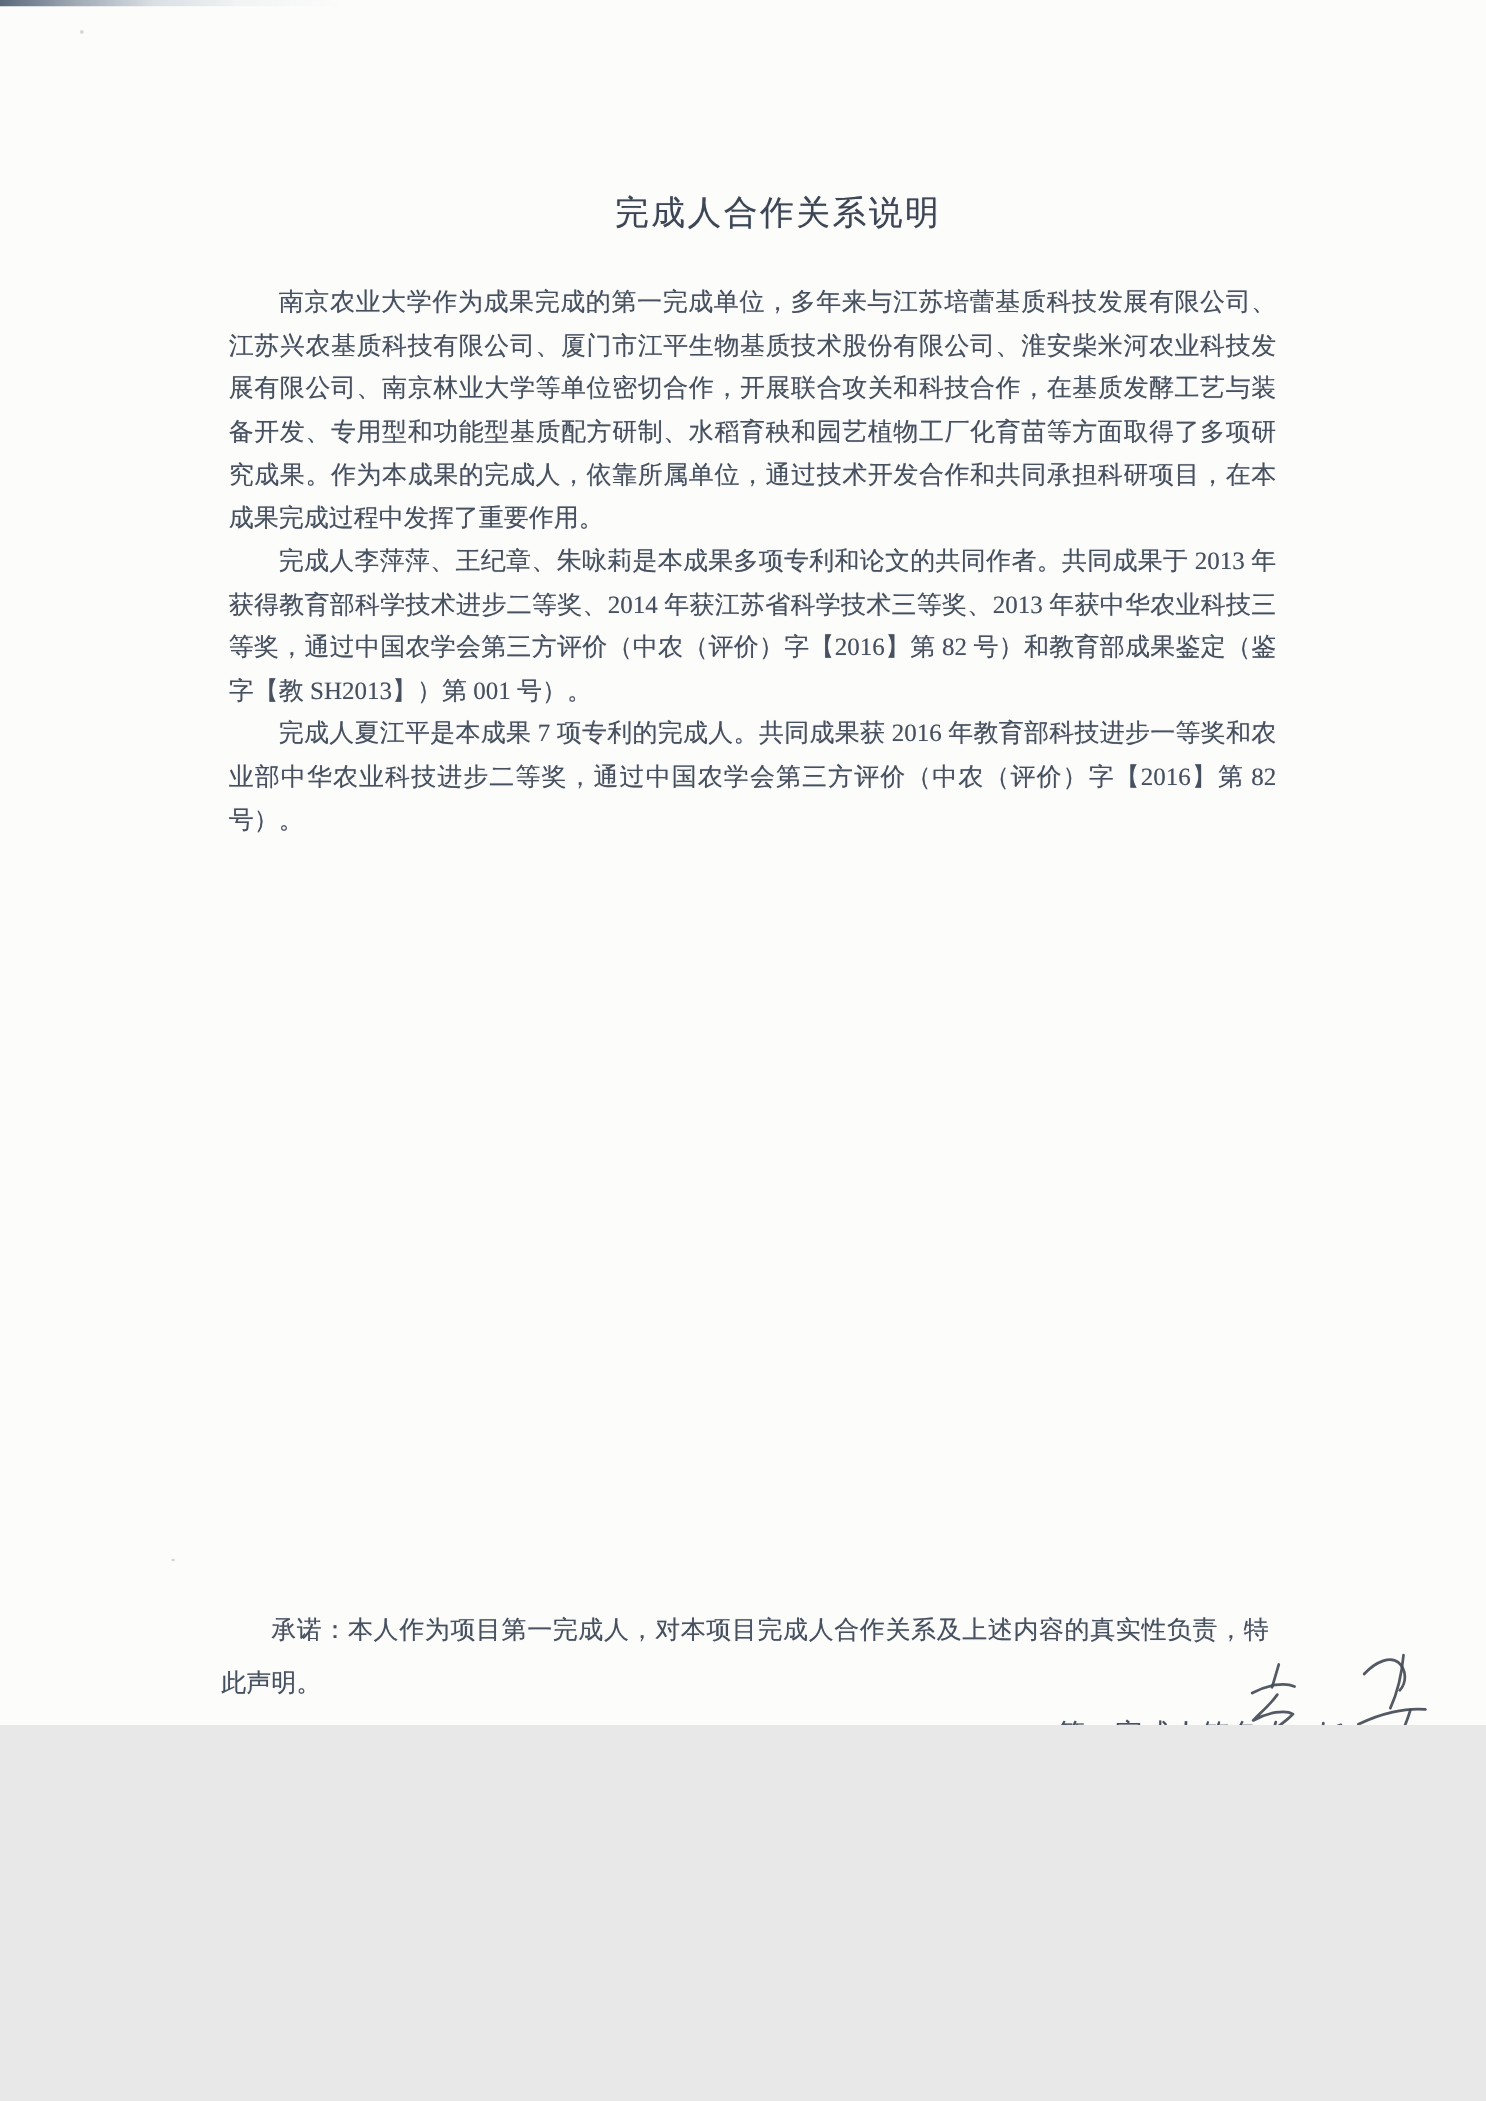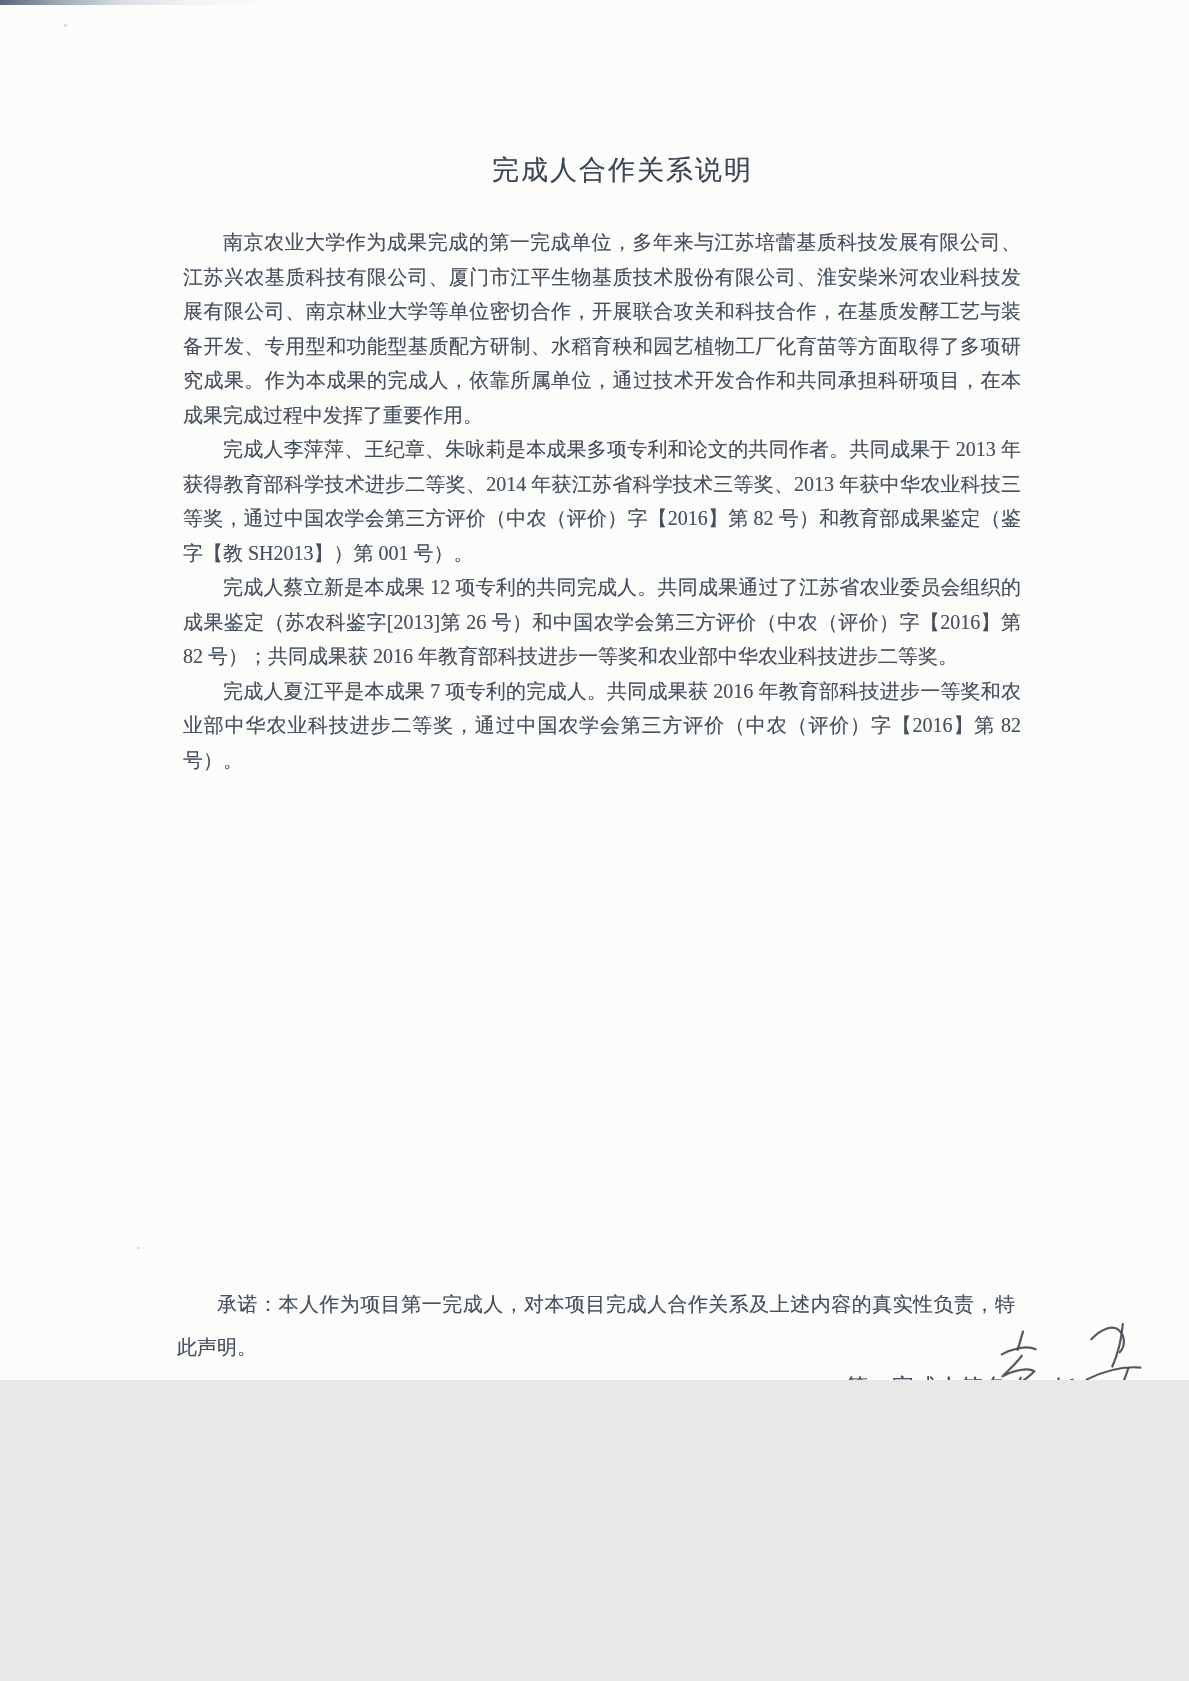--- a/index.html
+++ b/index.html
@@ -125,21 +125,20 @@
 
   <div class="scan-streak"></div>
   <div class="speck s1"></div>
   <div class="speck s2"></div>
 
   <div class="doc-title">完成人合作关系说明</div>
 
   <div class="body-text">
     <p>南京农业大学作为成果完成的第一完成单位，多年来与江苏培蕾基质科技发展有限公司、江苏兴农基质科技有限公司、厦门市江平生物基质技术股份有限公司、淮安柴米河农业科技发展有限公司、南京林业大学等单位密切合作，开展联合攻关和科技合作，在基质发酵工艺与装备开发、专用型和功能型基质配方研制、水稻育秧和园艺植物工厂化育苗等方面取得了多项研究成果。作为本成果的完成人，依靠所属单位，通过技术开发合作和共同承担科研项目，在本成果完成过程中发挥了重要作用。</p>
     <p>完成人李萍萍、王纪章、朱咏莉是本成果多项专利和论文的共同作者。共同成果于 2013 年获得教育部科学技术进步二等奖、2014 年获江苏省科学技术三等奖、2013 年获中华农业科技三等奖，通过中国农学会第三方评价（中农（评价）字【2016】第 82 号）和教育部成果鉴定（鉴字【教 SH2013】）第 001 号）。</p>
-    <p>完成人蔡立新是本成果 12 项专利的共同完成人。共同成果通过了江苏省农业委员会组织的成果鉴定（苏农科鉴字[2013]第 26 号）和中国农学会第三方评价（中农（评价）字【2016】第 82 号）；共同成果获 2016 年教育部科技进步一等奖和农业部中华农业科技进步二等奖。</p>
     <p>完成人夏江平是本成果 7 项专利的完成人。共同成果获 2016 年教育部科技进步一等奖和农业部中华农业科技进步二等奖，通过中国农学会第三方评价（中农（评价）字【2016】第 82 号）。</p>
   </div>
 
   <div class="commitment">承诺：本人作为项目第一完成人，对本项目完成人合作关系及上述内容的真实性负责，特此声明。</div>
 
   <div class="signature-line">第一完成人签名：</div>
 
   <div class="signature" aria-label="郭世荣">
     <svg viewBox="0 0 155 140" xmlns="http://www.w3.org/2000/svg">
 

